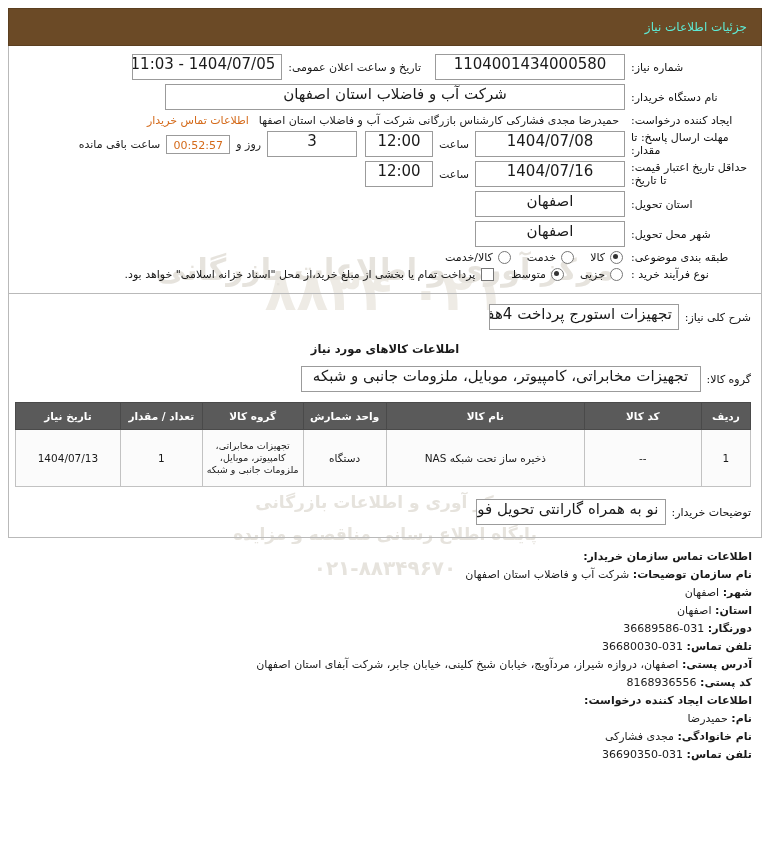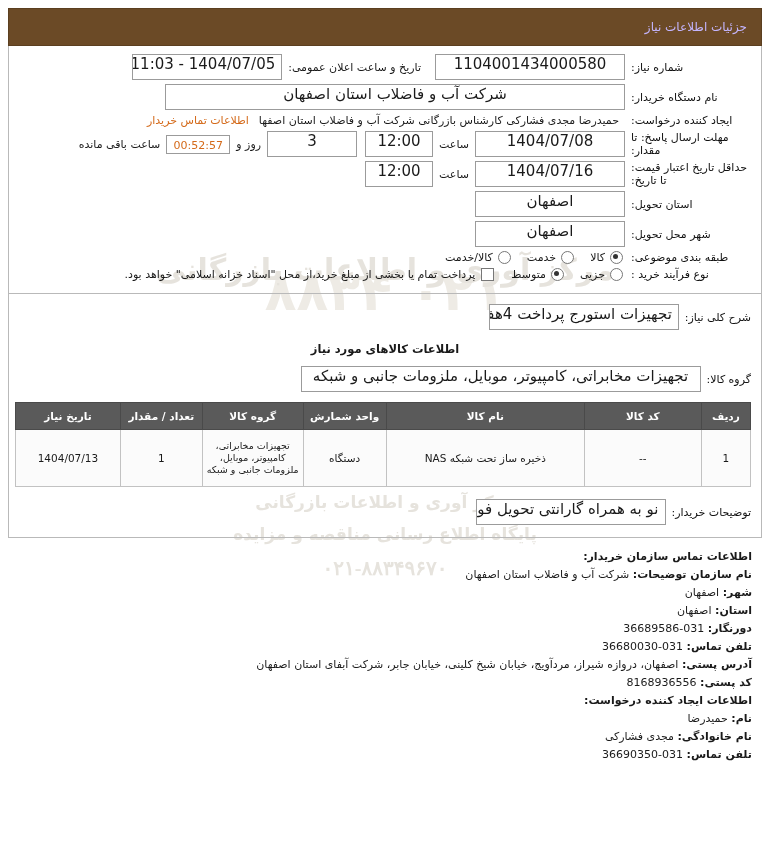--- a/index.html
+++ b/index.html
@@ -28,36 +28,36 @@
     position: absolute;
     color: #e9e6e0;
     font-weight: bold;
     white-space: nowrap;
     letter-spacing: 1px;
   }
   .wm1 { top: 252px; left: 0; width: 770px; text-align: center; font-size: 30px; color: #e6e3dd; }
   .wm2 { top: 436px; left: 0; width: 770px; text-align: center; font-size: 26px; color: #e3e0da; }
   .wm3 { top: 492px; left: 0; width: 770px; text-align: center; font-size: 17px; color: #e6e3dd; }
   .wm4 { top: 524px; left: 0; width: 770px; text-align: center; font-size: 17px; color: #e6e3dd; }
-  .wm5 { top: 556px; left: 0; width: 770px; text-align: center; font-size: 20px; color: #e6e3dd; font-family: Liberation Serif, serif; }
+  .wm5 { top: 556px; left: 0; width: 770px; text-align: center; font-size: 20px; color: #e6e3dd; }
   .wm6 { top: 262px; left: 0; width: 770px; text-align: center; font-size: 52px; color: #eeebe5; }
 
   .page {
     position: relative;
     z-index: 2;
     padding: 8px 8px 0 8px;
     box-sizing: border-box;
   }
 
   
   .header {
     height: 38px;
     background: #6b4a26;
     border: 1px solid #5b3f20;
-    color: #c4b5fd;
+    color: #5eead4;
     display: flex;
     align-items: center;
     justify-content: flex-start;
     padding: 0 14px;
     box-sizing: border-box;
     font-size: 12px;
   }
 
   
   .panel {

